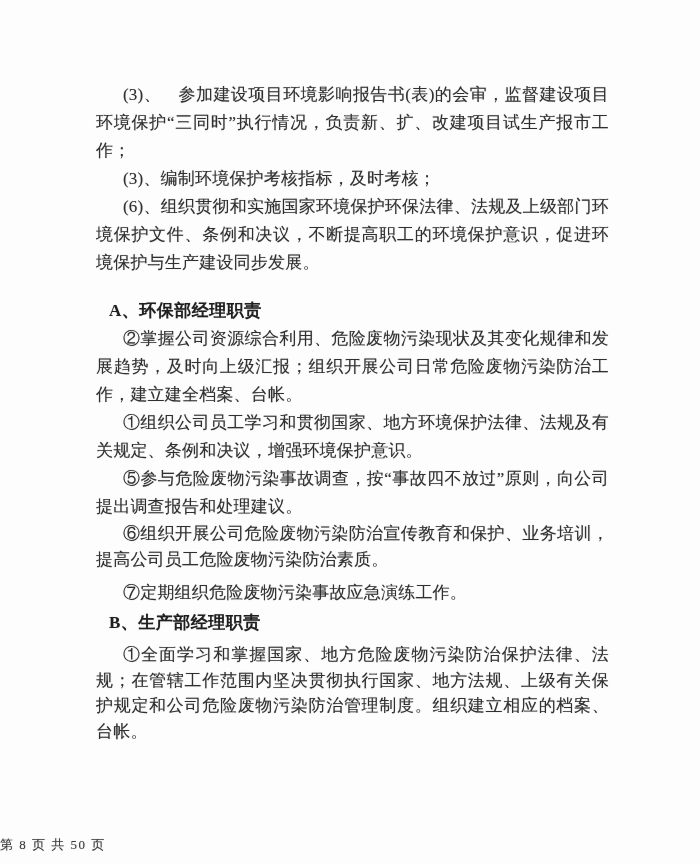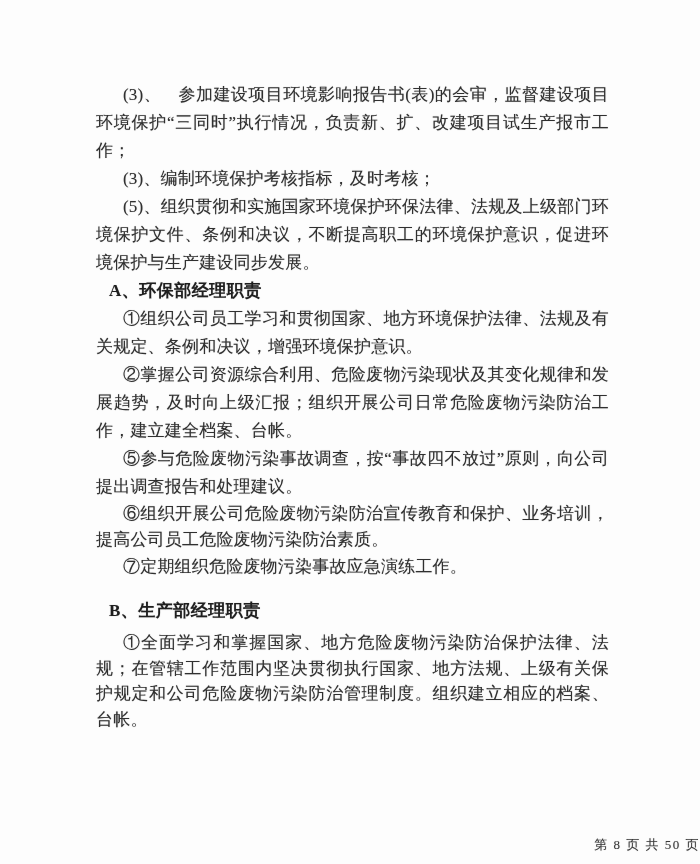--- a/index.html
+++ b/index.html
@@ -42,53 +42,53 @@
   }
   h3.sec-heading {
     margin: 0;
     font-size: 17px;
     font-weight: bold;
     color: #1f1f1f;
     line-height: 28px;
     text-indent: 13px;
     letter-spacing: 0.5px;
   }
-  h3.sec-a { }
-  h3.sec-b { margin-top: 16px; }
-  p.item-7 { }
+  h3.sec-a { margin-top: 20px; }
+  h3.sec-b { margin-top: 2px; }
+  p.item-7 { margin-top: 6px; }
   .sec-b-body p.para {
     line-height: 25.5px;
   }
   .sec-b-body p.first { margin-top: 5px; }
   .footer {
     position: absolute;
     top: 836px;
     left: 0;
     width: 700px;
-    text-align: right;
+    text-align: left;
     font-size: 13px;
     color: #3a3a3a;
     letter-spacing: 1.5px;
     text-shadow: 0 0 1px rgba(58,58,58,0.35);
   }
 </style>
 </head>
 <body>
 
 <div class="page">
   <div class="content">
 
     <p class="para">(3)、　参加建设项目环境影响报告书(表)的会审，监督建设项目环境保护“三同时”执行情况，负责新、扩、改建项目试生产报市工作；</p>
     <p class="para">(3)、编制环境保护考核指标，及时考核；</p>
-    <p class="para">(5)、组织贯彻和实施国家环境保护环保法律、法规及上级部门环境保护文件、条例和决议，不断提高职工的环境保护意识，促进环境保护与生产建设同步发展。</p>
+    <p class="para">(6)、组织贯彻和实施国家环境保护环保法律、法规及上级部门环境保护文件、条例和决议，不断提高职工的环境保护意识，促进环境保护与生产建设同步发展。</p>
 
     <h3 class="sec-heading sec-a">A、环保部经理职责</h3>
     <div class="sec-a-body">
+      <p class="para">②掌握公司资源综合利用、危险废物污染现状及其变化规律和发展趋势，及时向上级汇报；组织开展公司日常危险废物污染防治工作，建立建全档案、台帐。</p>
       <p class="para">①组织公司员工学习和贯彻国家、地方环境保护法律、法规及有关规定、条例和决议，增强环境保护意识。</p>
-      <p class="para">②掌握公司资源综合利用、危险废物污染现状及其变化规律和发展趋势，及时向上级汇报；组织开展公司日常危险废物污染防治工作，建立建全档案、台帐。</p>
       <p class="para">⑤参与危险废物污染事故调查，按“事故四不放过”原则，向公司提出调查报告和处理建议。</p>
       <p class="para tight">⑥组织开展公司危险废物污染防治宣传教育和保护、业务培训，提高公司员工危险废物污染防治素质。</p>
       <p class="para item-7">⑦定期组织危险废物污染事故应急演练工作。</p>
     </div>
 
     <h3 class="sec-heading sec-b">B、生产部经理职责</h3>
     <div class="sec-b-body">
       <p class="para first">①全面学习和掌握国家、地方危险废物污染防治保护法律、法规；在管辖工作范围内坚决贯彻执行国家、地方法规、上级有关保护规定和公司危险废物污染防治管理制度。组织建立相应的档案、台帐。</p>
 
     </div>

